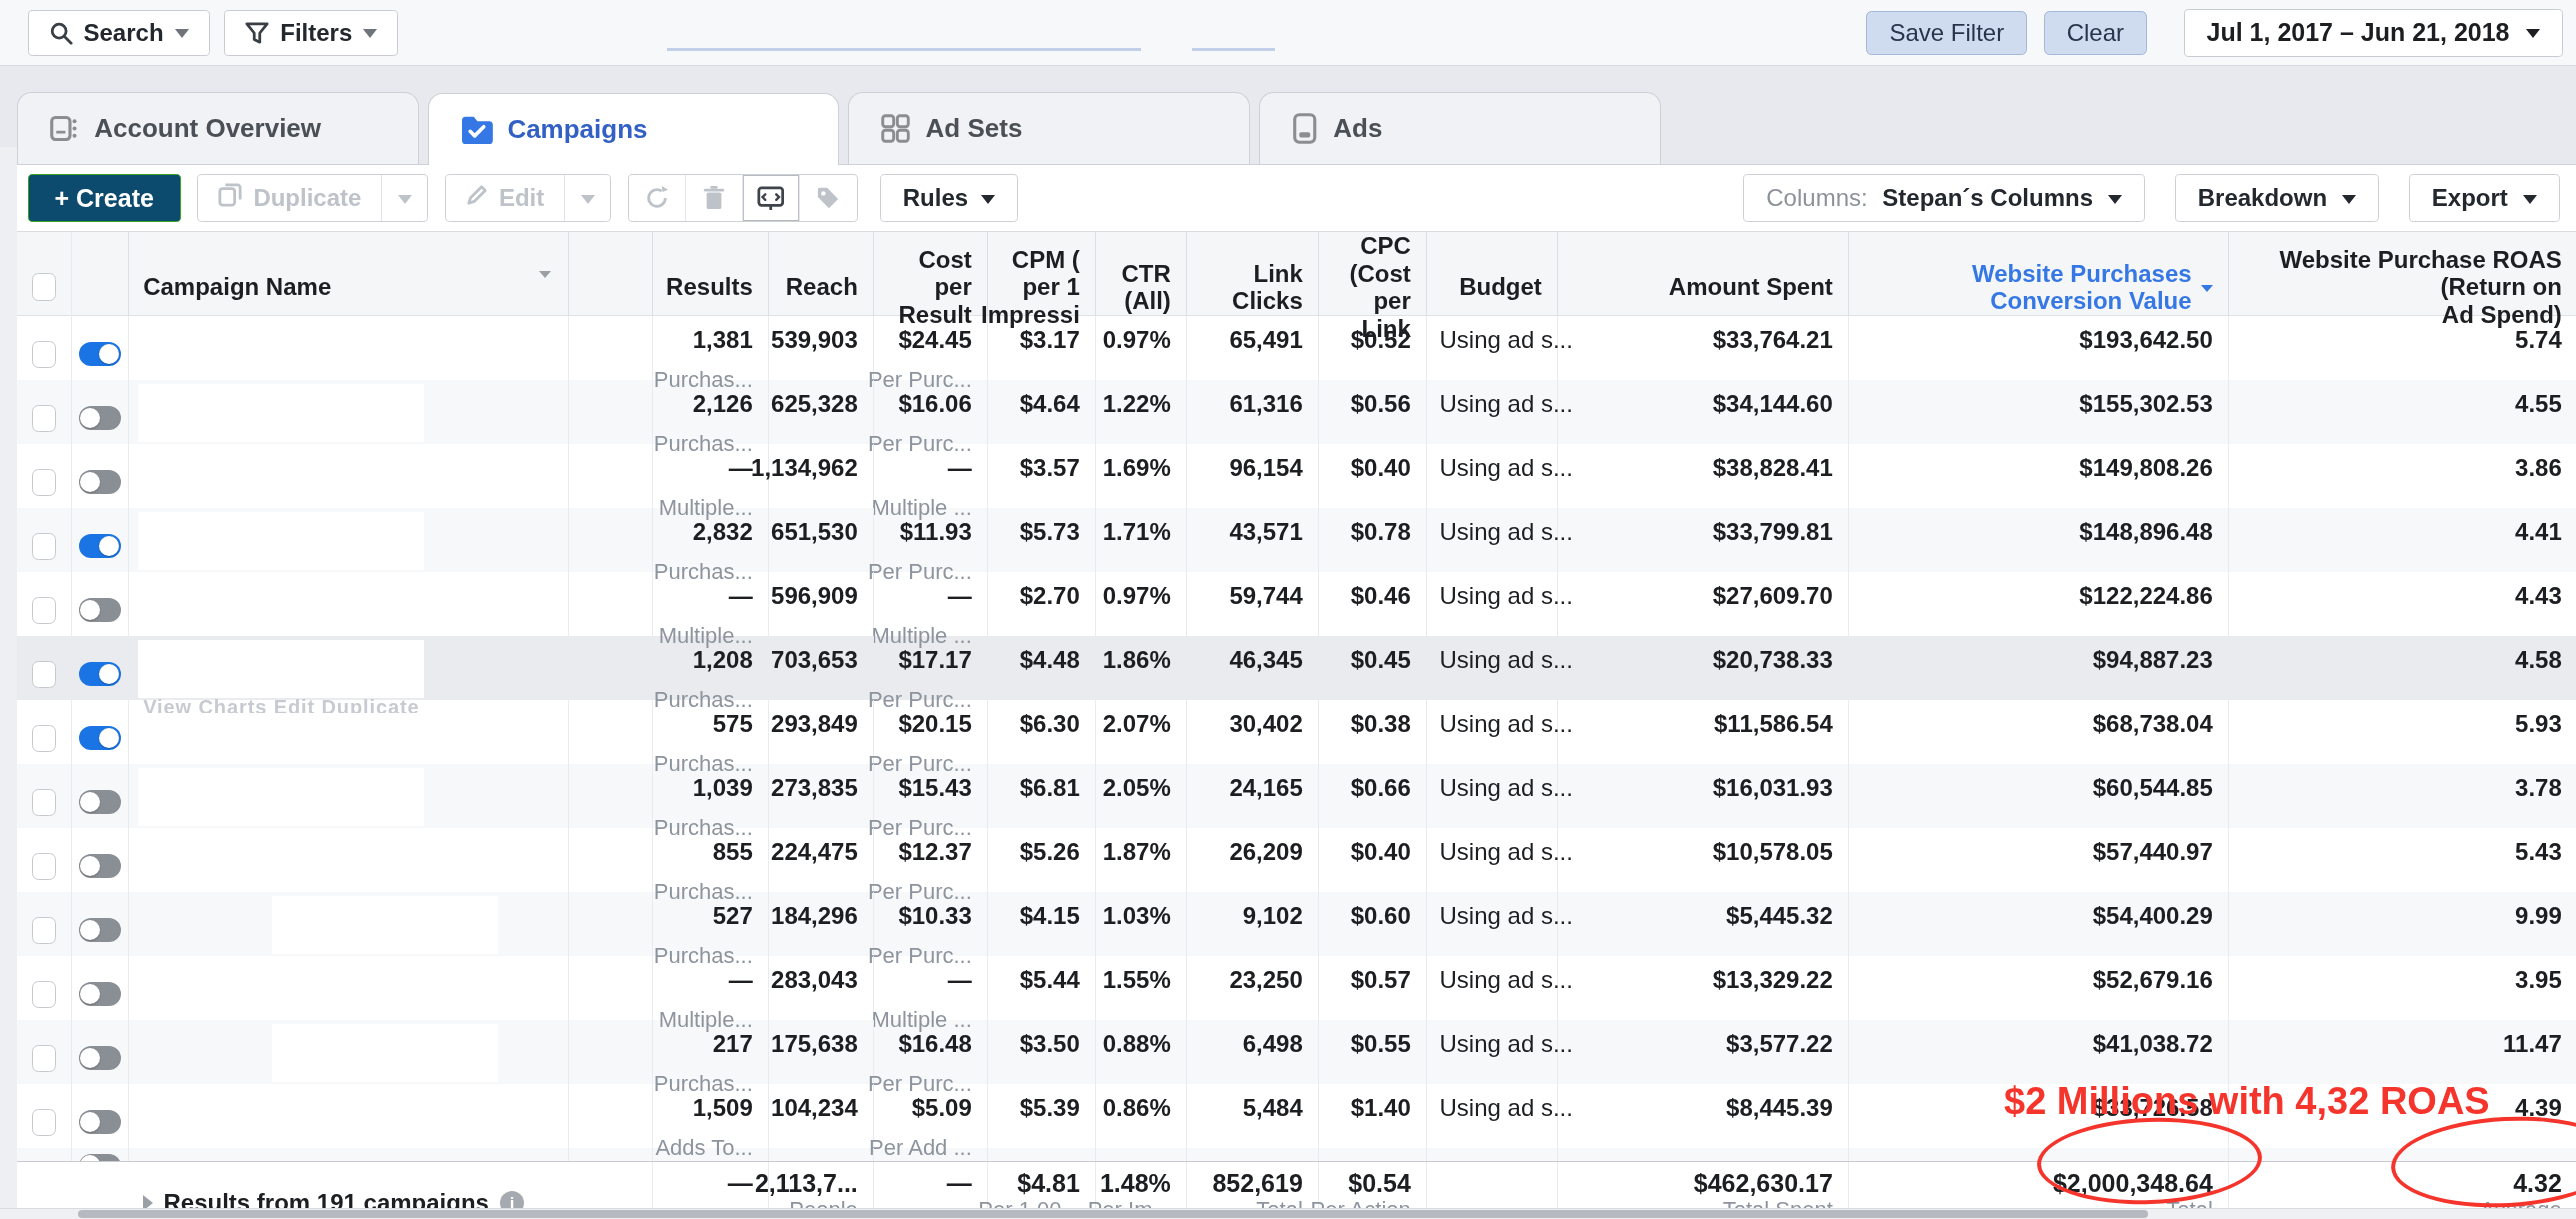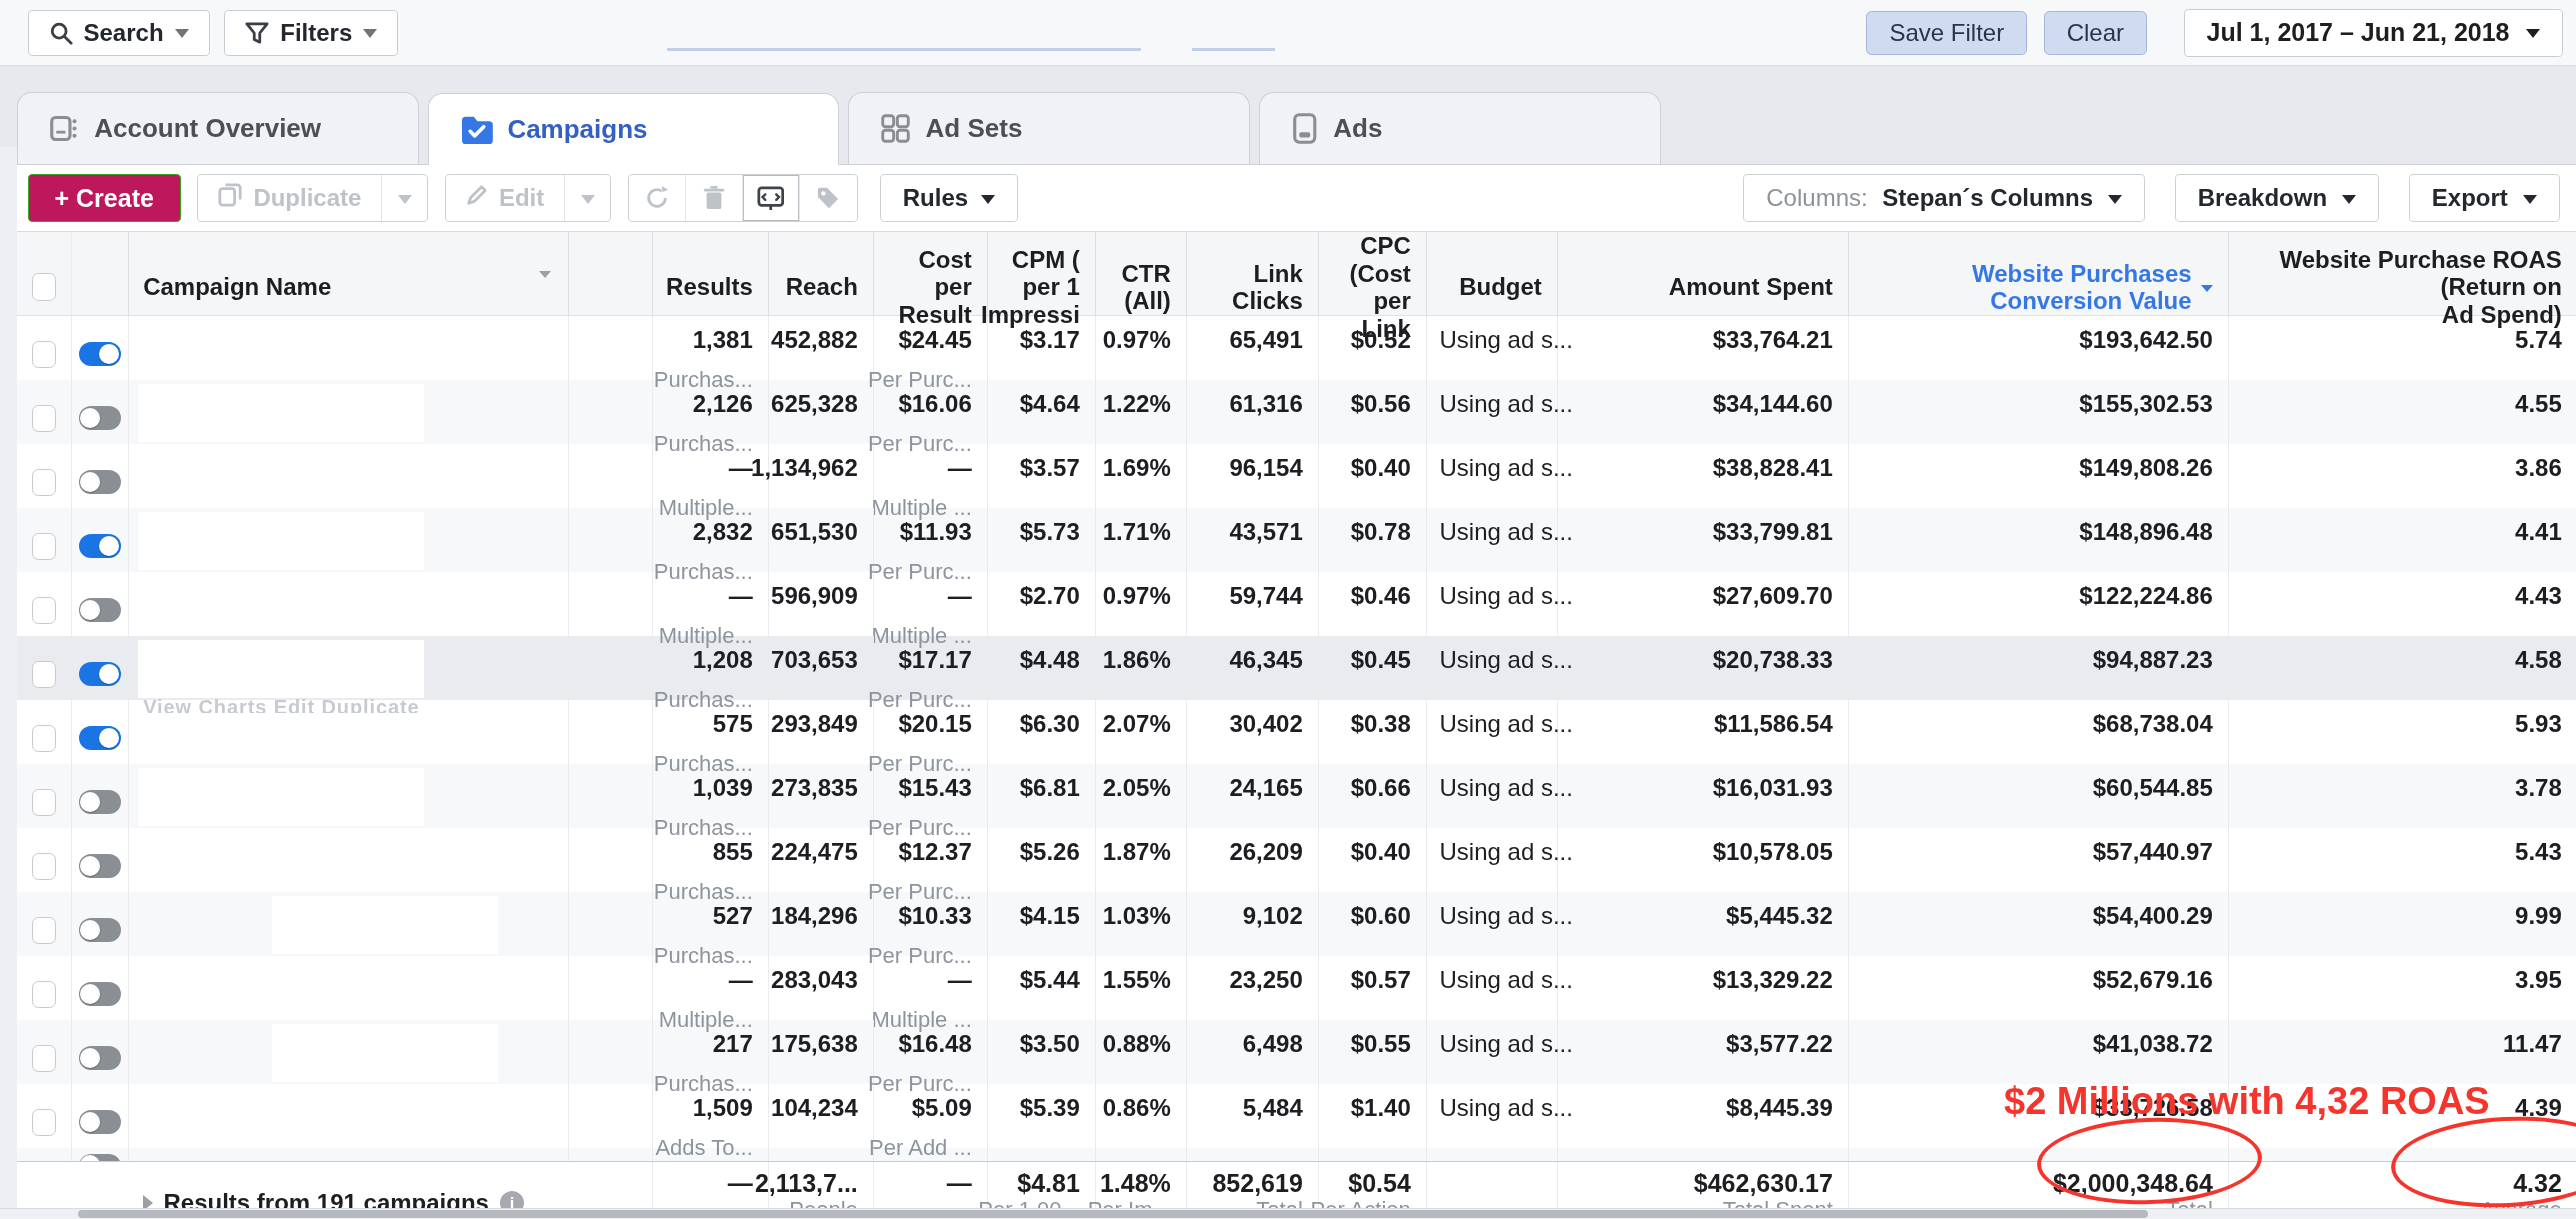--- a/index.html
+++ b/index.html
@@ -19,21 +19,21 @@
   .pill-btn{height:44px;background:#cfdbee;border:0.9px solid #a4b7d6;border-radius:5.5px;display:inline-flex;align-items:center;padding:0 22px;font-size:24px;font-weight:normal;color:#28344b;margin-right:16.5px;cursor:pointer;}
   .date-btn{height:48px;background:#fff;border:0.9px solid #c8ccd2;border-radius:4.6px;display:inline-flex;align-items:center;gap:16.5px;padding:0 22px;font-size:25px;font-weight:bold;color:#1c1e21;margin-left:20px;cursor:pointer;}
   .date-btn .caret{border-top-color:#1c1e21;}
   
   .tabrow{height:99px;background:#e7e9ee;border-bottom:0.9px solid #cdd1d7;display:flex;align-items:flex-end;padding-left:16.5px;position:relative;}
   .tab{height:72px;width:402px;display:flex;align-items:center;gap:14.7px;padding:0 31px;border:0.9px solid #cdd1d7;border-bottom:none;border-radius:14.7px 14.7px 0 0;background:#f0f2f5;font-size:26px;font-weight:bold;color:#4b4f56;margin-right:9.2px;cursor:pointer;}
   .tab.active{background:#fff;color:#3360c4;height:72px;margin-bottom:-0.9px;z-index:2;width:411px;}
   .tab svg{display:block;flex:none;}
   
   .toolbar{height:66px;background:#fff;display:flex;align-items:center;padding:0 16.5px 0 27.5px;}
-  .create-btn{height:48px;background:#be185d;border:0.9px solid #36a420;border-radius:4.6px;color:#fff;font-size:25px;font-weight:bold;display:inline-flex;align-items:center;padding:0 26px;margin-right:16.5px;cursor:pointer;}
+  .create-btn{height:48px;background:#0c4a6e;border:0.9px solid #36a420;border-radius:4.6px;color:#fff;font-size:25px;font-weight:bold;display:inline-flex;align-items:center;padding:0 26px;margin-right:16.5px;cursor:pointer;}
   .split{display:flex;height:48px;border:0.9px solid #ccd0d5;border-radius:4.6px;overflow:hidden;margin-right:16.5px;background:#fff;}
   .split .main{display:flex;align-items:center;gap:11px;padding:0 20px;font-size:24px;font-weight:bold;color:#bec3c9;}
   .split .arr{width:46px;display:flex;align-items:center;justify-content:center;border-left:0.9px solid #e0e2e6;}
   .split .arr .caret{border-top-color:#bec3c9;}
   .icon-group{display:flex;height:48px;border:0.9px solid #ccd0d5;border-radius:4.6px;overflow:hidden;margin-right:16.5px;background:#fff;}
   .icon-btn{width:57px;display:flex;align-items:center;justify-content:center;color:#bec3c9;border-right:0.9px solid #e4e6ea;cursor:pointer;}
   .icon-btn:last-child{border-right:none;}
   .icon-btn.enabled{color:#3f444b;box-shadow:inset 0 0 0 0.9px #b7bbc1;}
   .rules-btn{height:48px;background:#fff;border:0.9px solid #ccd0d5;border-radius:4.6px;display:inline-flex;align-items:center;gap:13px;padding:0 22px;font-size:24px;font-weight:bold;color:#23272e;margin-left:5.5px;cursor:pointer;}
   .rules-btn .caret{border-top-color:#23272e;}
@@ -324,21 +324,21 @@
               <span class="knob"></span>
             </span>
           </div>
     <div class="cell name-cell"></div>
     <div class="cell"></div>
     <div class="cell num">
             <span class="val">1,381</span>
             <span class="sub">Purchas...</span>
           </div>
     <div class="cell num">
-            <span class="val">452,882</span>
+            <span class="val">539,903</span>
           </div>
     <div class="cell num">
             <span class="val">$24.45</span>
             <span class="sub">Per Purc...</span>
           </div>
     <div class="cell num">
             <span class="val">$3.17</span>
           </div>
     <div class="cell num">
             <span class="val">0.97%</span>

